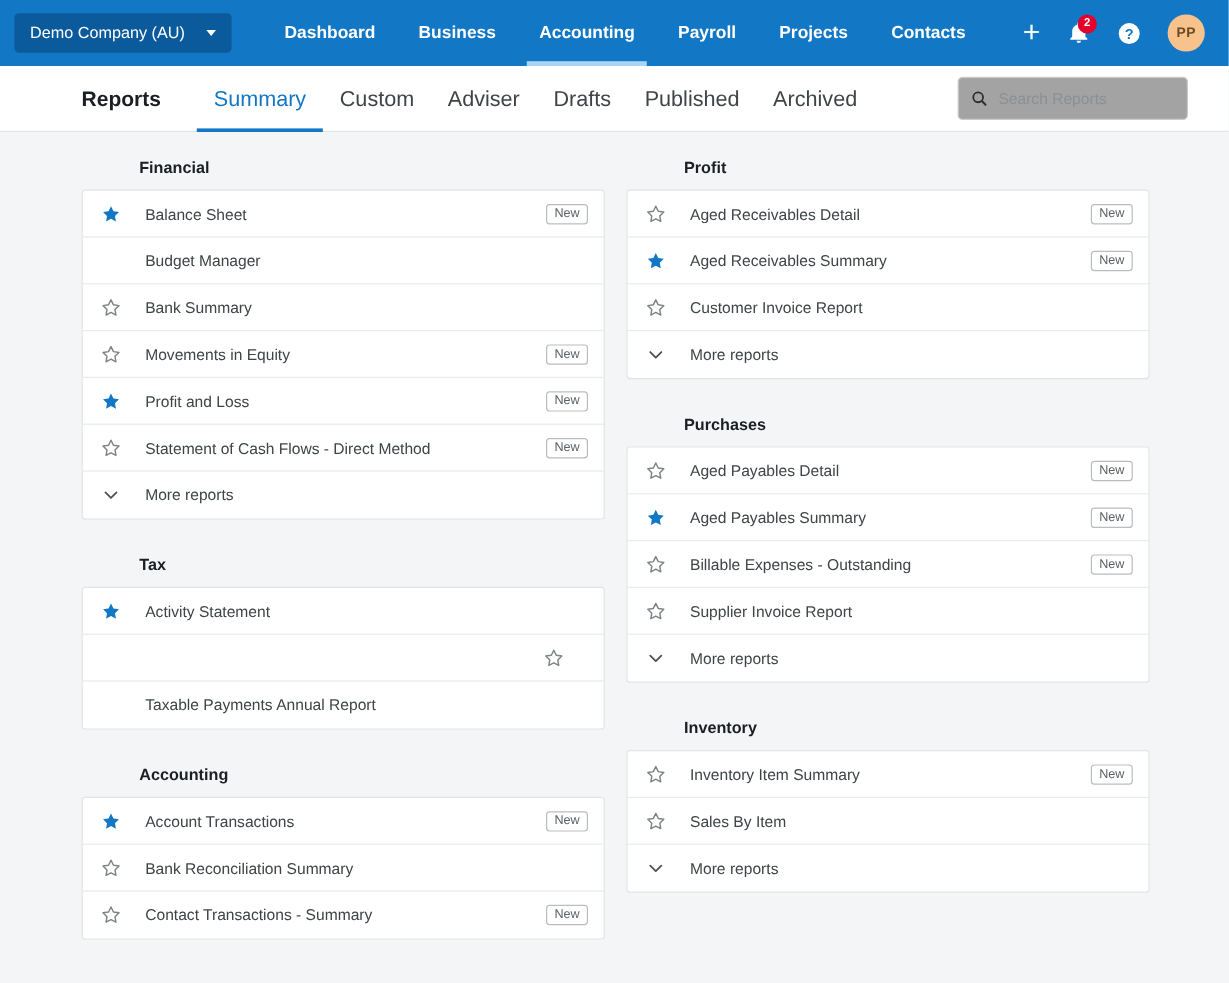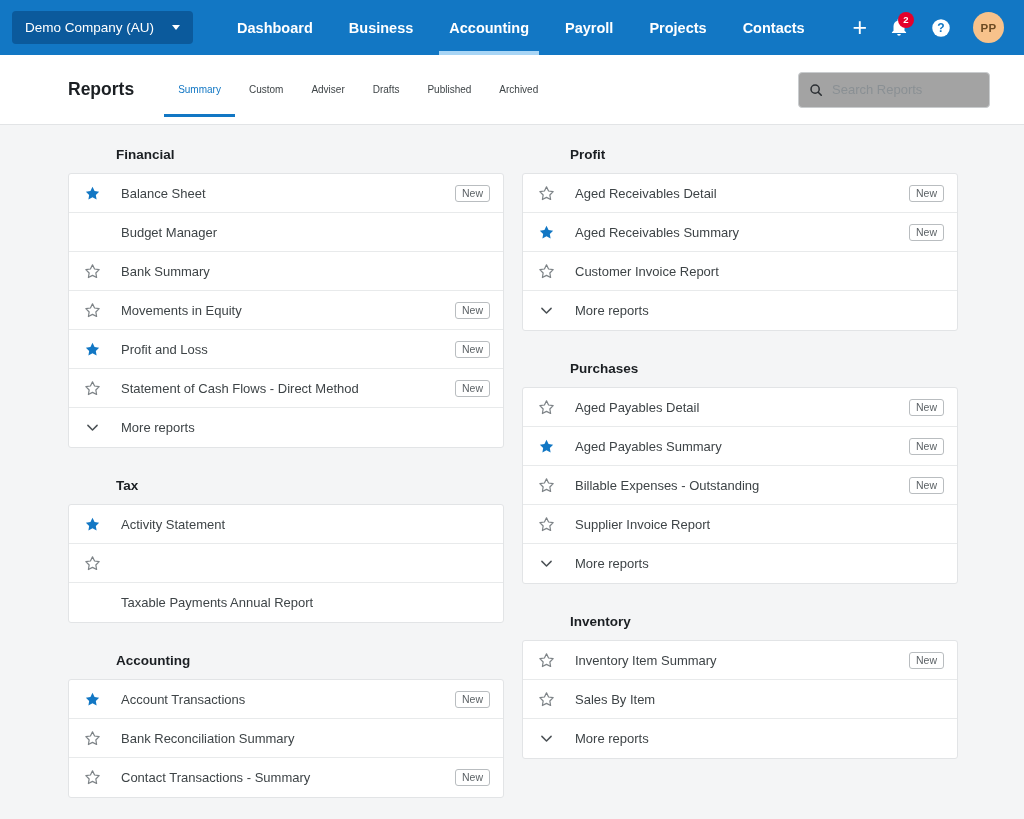--- a/index.html
+++ b/index.html
@@ -102,41 +102,41 @@
     font-size: 11.5px;
     font-weight: bold;
     display: flex; align-items: center; justify-content: center;
     cursor: pointer;
     letter-spacing: 0.3px;
   }
 
   
   .subheader {
     background: #ffffff;
-    height: 70px;
+    height: 55px;
     display: flex;
     align-items: center;
     padding: 0 34px 0 68px;
     border-bottom: 1px solid #e2e4e6;
     position: relative;
   }
   .page-title {
     font-size: 17.5px;
     font-weight: bold;
     color: #1b1f23;
     margin-right: 30px;
     white-space: nowrap;
   }
   .tabs { display: flex; align-items: stretch; height: 55px; }
   .tab {
     display: flex;
     align-items: center;
     height: 100%;
     padding: 0 14px;
-    font-size: 10px;
+    font-size: 18px;
     color: #3e4447;
     cursor: pointer;
     position: relative;
     white-space: nowrap;
   }
   .tab.active { color: #1277c4; }
   .tab.active::after {
     content: "";
     position: absolute;
     left: 0; right: 0; bottom: 0;
@@ -193,20 +193,21 @@
     border: 1px solid #e2e4e6;
     border-radius: 3px;
   }
   .row {
     display: flex;
     align-items: center;
     height: 39px;
     padding: 0 13px 0 15px;
     border-bottom: 1px solid #e8eaeb;
     cursor: pointer;
+    justify-content: flex-end;
   }
   .row:last-child { border-bottom: none; }
 
   .star {
     width: 17px; height: 17px;
     flex: 0 0 17px;
     margin-right: 20px;
     cursor: pointer;
   }
   .star.spacer { cursor: default; }

